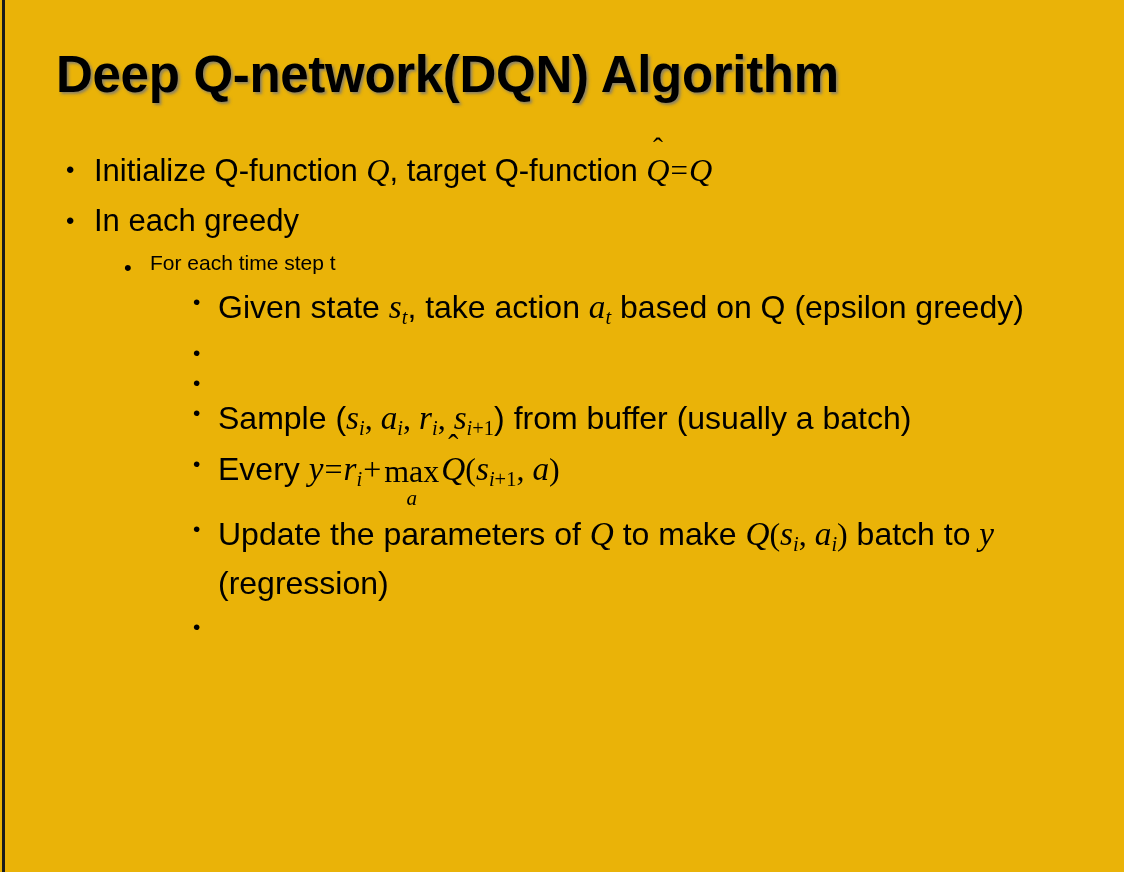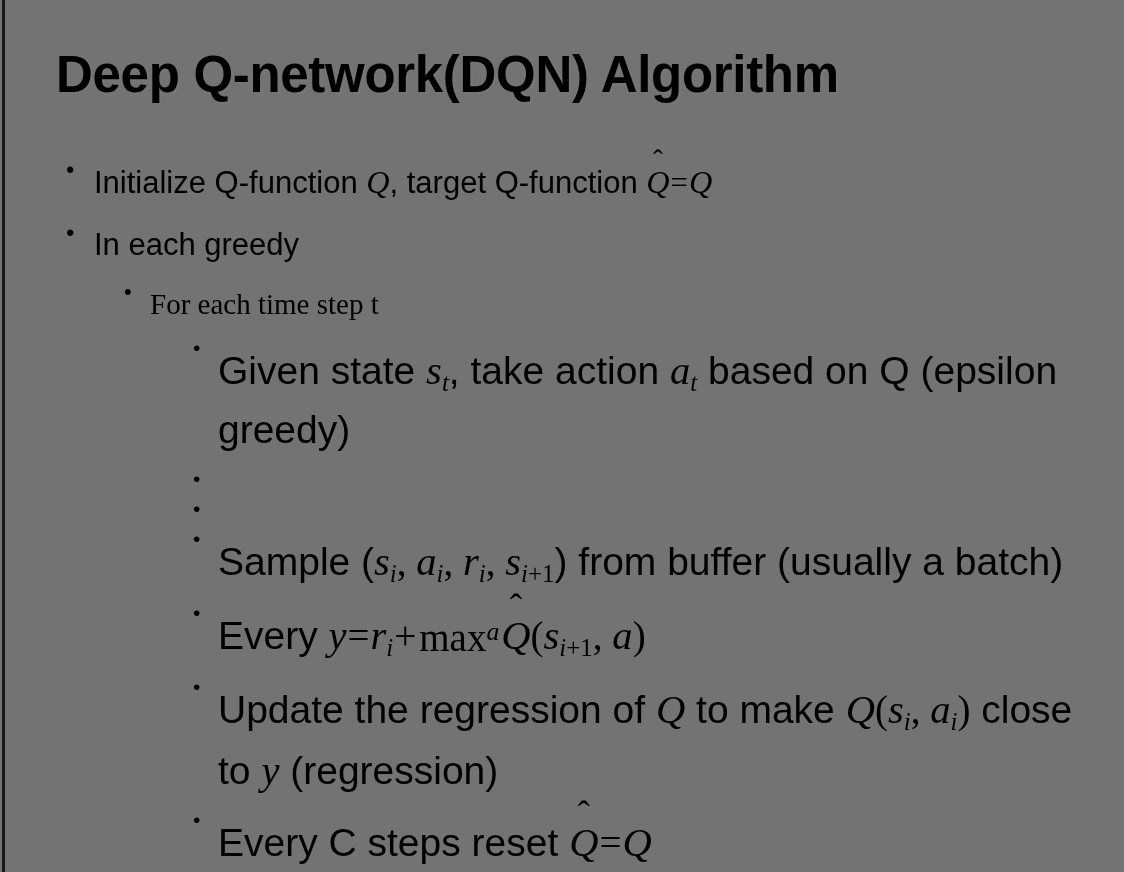--- a/index.html
+++ b/index.html
@@ -4,21 +4,21 @@
 <style>
   html, body {
     margin: 0;
     padding: 0;
     background: #ffffff;
   }
   .slide {
     position: relative;
     width: 1124px;
     height: 872px;
-    background: #737373;
+    background: #eab308;
     overflow: hidden;
     font-family: "Liberation Sans", sans-serif;
     color: #000000;
   }
   .slide-edge-left {
     position: absolute;
     left: 2px;
     top: 0;
     width: 3px;
     height: 872px;
@@ -53,37 +53,36 @@
   }
   .dot {
     flex: 0 0 auto;
     font-size: 26px;
     line-height: 1;
     color: #000;
     user-select: none;
   }
   .btext {
     flex: 1 1 auto;
-    margin-top: 12px;
   }
 
   
   .lvl1 { padding-left: 66px; margin-bottom: 5px; }
   .lvl1 .dot { width: 28px; font-size: 24px; padding-top: 10px; }
   .lvl1 .btext { font-size: 31px; line-height: 1.42; }
 
   
   .lvl2 { padding-left: 124px; margin-bottom: 4px; }
   .lvl2 .dot { width: 26px; font-size: 22px; padding-top: 9px; }
-  .lvl2 .btext { font-size: 29px; line-height: 1.42; font-family: Liberation Serif, serif; }
+  .lvl2 .btext { font-size: 21px; line-height: 1.42; }
 
   
   .lvl3 { padding-left: 193px; padding-right: 30px; margin-bottom: 1px; }
   .lvl3 .dot { width: 25px; font-size: 21px; padding-top: 8px; }
-  .lvl3 .btext { font-size: 39px; line-height: 1.46; }
+  .lvl3 .btext { font-size: 32px; line-height: 1.46; }
 
   
   .m {
     font-family: "Liberation Serif", "DejaVu Serif", serif;
     font-style: italic;
     font-size: 1.04em;
   }
   .mu {
     font-family: "Liberation Serif", "DejaVu Serif", serif;
     font-style: normal;
@@ -107,21 +106,22 @@
     transform: translateX(-58%);
     font-family: "Liberation Serif", "DejaVu Serif", serif;
     font-style: normal;
     font-size: 0.92em;
     line-height: 1;
     pointer-events: none;
   }
   
   .limop {
     display: inline-flex;
-    flex-direction: row;
+    flex-direction: column;
+    align-items: center;
     vertical-align: -0.06em;
     line-height: 1;
     margin: 0 2px;
   }
   .limop .opname {
     font-family: "Liberation Serif", "DejaVu Serif", serif;
     font-style: normal;
     font-size: 1em;
   }
   .limop .lim {
@@ -179,22 +179,21 @@
     <div class="bullet lvl3">
       <span class="dot">•</span>
       <span class="btext"><span>Every </span><span class="m">y</span><span class="eq">=</span><span class="m">r</span><span class="sub">i</span><span class="eq">+</span><span class="limop">
             <span class="opname">max</span>
             <span class="lim">a</span>
           </span><span class="hat m"><span class="acc">̂</span><span>Q</span></span><span class="mu">(</span><span class="m">s</span><span class="sub"><span>i</span><span class="up">+1</span></span><span class="mu">, </span><span class="m">a</span><span class="mu">)</span></span>
     </div>
 
     <div class="bullet lvl3">
       <span class="dot">•</span>
-      <span class="btext"><span>Update the regression of </span><span class="m">Q</span><span> to make </span><span class="m">Q</span><span class="mu">(</span><span class="m">s</span><span class="sub">i</span><span class="mu">, </span><span class="m">a</span><span class="sub">i</span><span class="mu">)</span><span> close to </span><span class="m">y</span><span> (regression)</span></span>
+      <span class="btext"><span>Update the parameters of </span><span class="m">Q</span><span> to make </span><span class="m">Q</span><span class="mu">(</span><span class="m">s</span><span class="sub">i</span><span class="mu">, </span><span class="m">a</span><span class="sub">i</span><span class="mu">)</span><span> batch to </span><span class="m">y</span><span> (regression)</span></span>
     </div>
 
     <div class="bullet lvl3">
       <span class="dot">•</span>
-      <span class="btext"><span>Every C steps reset </span><span class="hat m"><span class="acc">̂</span><span>Q</span></span><span class="eq">=</span><span class="m">Q</span></span>
     </div>
 
   </div>
 </div>
 
 </body></html>

